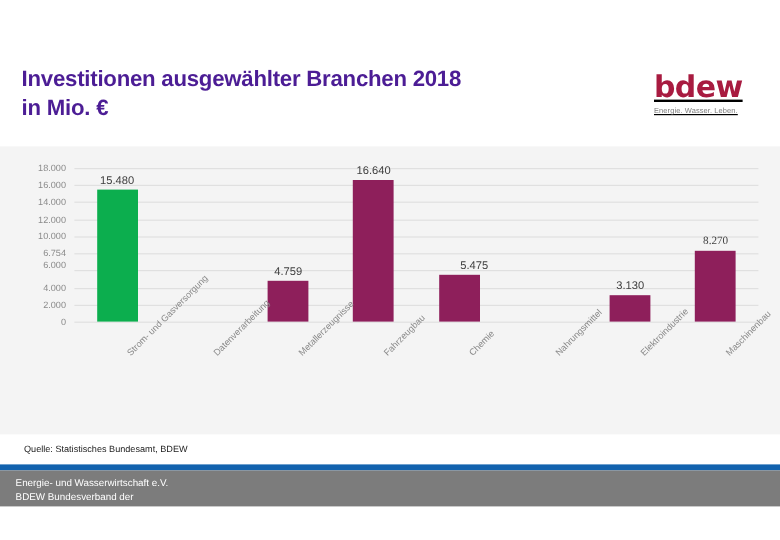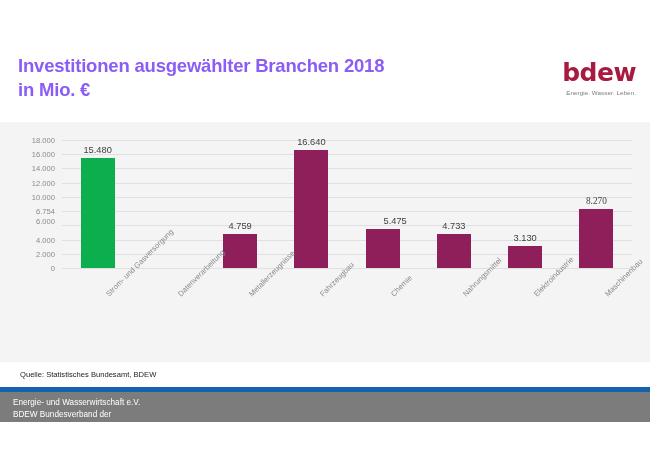--- a/index.html
+++ b/index.html
@@ -31,31 +31,32 @@
     background: #ffffff;
   }
   .title {
     position: absolute;
     left: 18px;
     top: 54px;
     width: 500px;
     font-size: 18.5px;
     font-weight: bold;
     line-height: 1.32;
-    color: #8b5cf6;
+    color: #4c1d95;
     letter-spacing: -0.2px;
   }
   .title-line { display: block; }
 
   .logo {
     position: absolute;
-    right: 14px;
+    right: 1px;
     top: 60px;
     width: 104px;
-    text-align: right;
+    text-align: left;
+    text-decoration: underline;
   }
   .logo-word {
     font-size: 25px;
     font-weight: bold;
     color: #A81B40;
     letter-spacing: -0.5px;
     line-height: 1;
     font-family: "DejaVu Sans", sans-serif;
   }
   .logo-tag {
@@ -231,24 +232,20 @@
             <div class="bar-value" style="bottom: 36.8418px;">4.759</div>
           </div>
           <div class="bar-slot" style="left: 37.5%; width: 12.5%;">
             <div class="bar" style="height: 118.329px; background: rgb(142, 31, 91);"></div>
             <div class="bar-value" style="bottom: 121.329px;">16.640</div>
           </div>
           <div class="bar-slot" style="left: 50%; width: 12.5%;">
             <div class="bar" style="height: 38.9333px; background: rgb(142, 31, 91);"></div>
             <div class="bar-value" style="bottom: 41.9333px; padding-left: 25px;">5.475</div>
           </div>
-          <div class="bar-slot" style="left: 62.5%; width: 12.5%;">
-            <div class="bar" style="height: 33.6569px; background: rgb(142, 31, 91);"></div>
-            <div class="bar-value" style="bottom: 36.6569px;">4.733</div>
-          </div>
           <div class="bar-slot" style="left: 75%; width: 12.5%;">
             <div class="bar" style="height: 22.2578px; background: rgb(142, 31, 91);"></div>
             <div class="bar-value" style="bottom: 25.2578px;">3.130</div>
           </div>
           <div class="bar-slot" style="left: 87.5%; width: 12.5%; font-family: Liberation Serif, serif;">
             <div class="bar" style="height: 58.8089px; background: rgb(142, 31, 91);"></div>
             <div class="bar-value" style="bottom: 61.8089px;">8.270</div>
           </div>
         </div>
       <div class="cat-labels">

